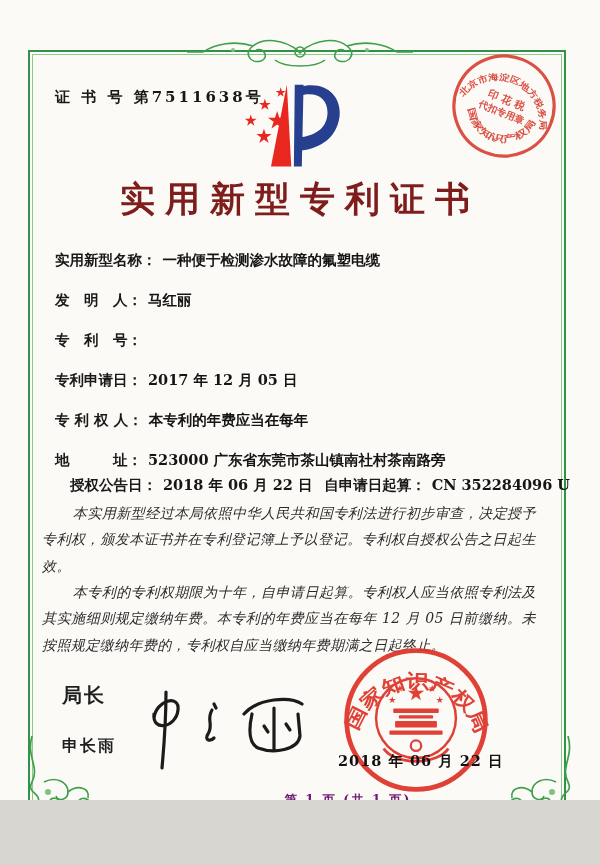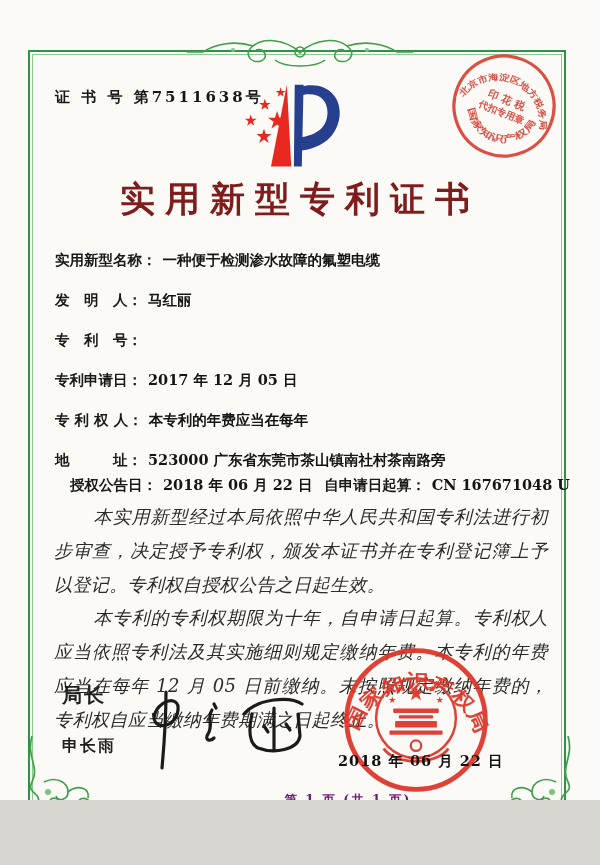--- a/index.html
+++ b/index.html
@@ -36,22 +36,22 @@
   .flabel{font-weight:600;white-space:nowrap;color:#191919;}
   .fvalue{font-weight:700;margin-left:6px;color:#151515;white-space:nowrap;}
   .grant-row{
     position:absolute;left:70px;top:476px;width:500px;display:flex;
     font-size:14.5px;font-weight:600;
   }
   .grant-left{width:268px;display:flex;}
   .grant-right{display:flex;}
   
   .paras{
-    position:absolute;left:54px;top:500px;width:494px;
-    font-style:italic;font-size:18px;line-height:1.88;color:#2b2b2b;
+    position:absolute;left:42px;top:500px;width:494px;
+    font-style:italic;font-size:14px;line-height:1.88;color:#2b2b2b;
     letter-spacing:0.4px;text-align:justify;
   }
   .paras p{margin:0;text-indent:2.2em;}
   
   .signer-title{position:absolute;left:62px;top:682px;font-size:20px;font-weight:700;letter-spacing:2px;}
   .signer-name{position:absolute;left:62px;top:736px;font-size:16px;font-weight:700;letter-spacing:2px;}
   .signature{position:absolute;left:140px;top:684px;}
   
   .seal{position:absolute;left:340px;top:644px;opacity:0.93;}
   .seal-date{
@@ -158,21 +158,21 @@
     </div>
   </div>
 
   <div class="grant-row">
     <div class="grant-left">
       <span class="flabel">授权公告日：</span>
       <span class="fvalue">2018 年 06 月 22 日</span>
     </div>
     <div class="grant-right">
       <span class="flabel">自申请日起算：</span>
-      <span class="fvalue">CN 167671048 U</span>
+      <span class="fvalue">CN 352284096 U</span>
     </div>
   </div>
 
   <div class="paras">
     <p>本实用新型经过本局依照中华人民共和国专利法进行初步审查，决定授予专利权，颁发本证书并在专利登记簿上予以登记。专利权自授权公告之日起生效。</p>
     <p>本专利的专利权期限为十年，自申请日起算。专利权人应当依照专利法及其实施细则规定缴纳年费。本专利的年费应当在每年 12 月 05 日前缴纳。未按照规定缴纳年费的，专利权自应当缴纳年费期满之日起终止。</p>
   </div>
 
   <div class="signer-title">局长</div>
   <div class="signer-name">申长雨</div>

